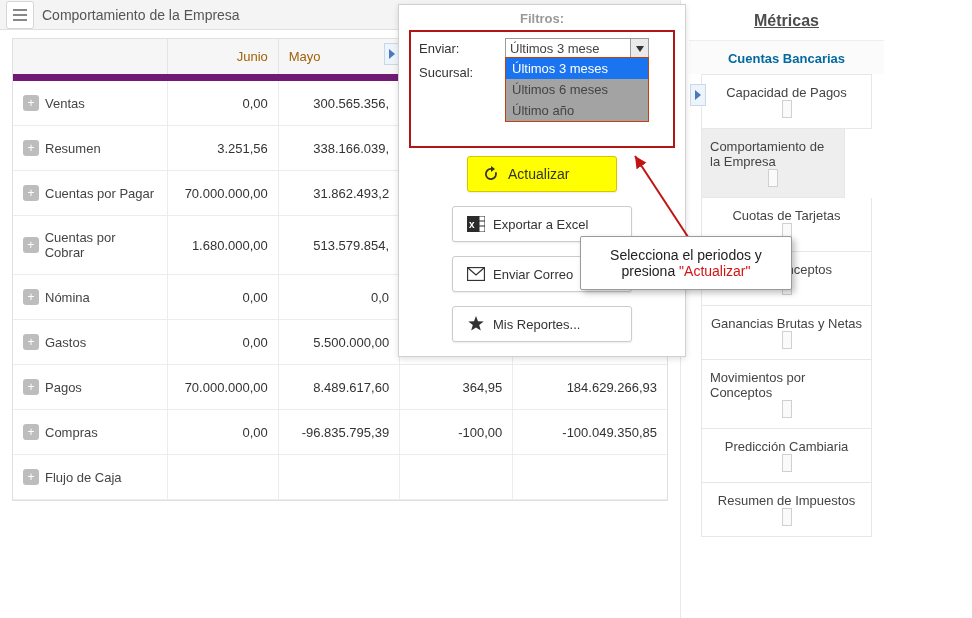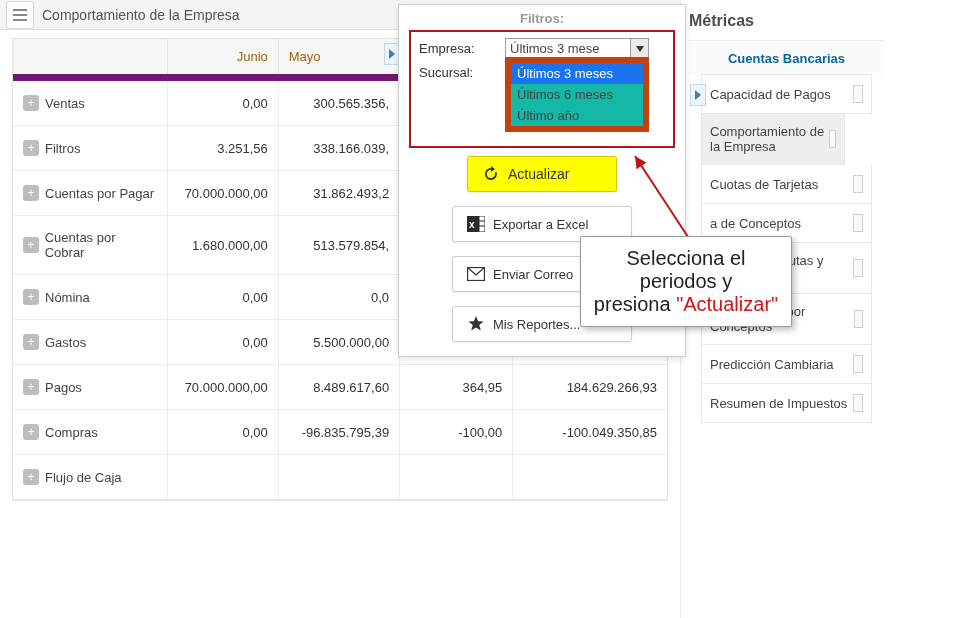--- a/index.html
+++ b/index.html
@@ -26,38 +26,38 @@
   
   .popup { position:absolute; left:398px; top:4px; width:288px; border:1px solid #d0d0d0; background:#fff; box-shadow:0 2px 6px rgba(0,0,0,.12); padding-bottom:14px;}
   .popup-header{ text-align:center; color:#999; font-weight:bold; padding:6px 0 4px;}
   .redbox { border:2px solid #b01614; margin:0 10px; padding:6px 8px 8px; position:relative; height:118px;}
   .frow { display:flex; align-items:center; margin-bottom:6px;}
   .frow label{ width:86px; color:#333;}
   .sel { position:relative; width:144px; }
   .sel .ctrl{ display:flex; border:1px solid #9c9c9c;}
   .sel .ctrl .val{ flex:1; padding:2px 4px; background:#fff; font-size:13px;}
   .sel .ctrl .arrow{ width:18px; background:#eaeaea; border-left:1px solid #9c9c9c; display:flex;align-items:center;justify-content:center;}
-  .sel .opts{ position:absolute; left:0; top:19px; width:144px; border:6px solid #c2410c; background:#14b8a6; z-index:4;}
+  .sel .opts{ position:absolute; left:0; top:19px; width:144px; border:1px solid #c2410c; background:#a3a3a3; z-index:4;}
   .sel .opts div{ padding:3px 6px; font-size:13px;}
   .sel .opts div.sel-row{ background:#1a74f0; color:#fff;}
 
   .btn { display:flex;align-items:center;gap:8px; padding:8px 14px; border:1px solid #ccc; background:#fff; border-radius:3px; margin:14px auto 0; width:180px; justify-content:flex-start; color:#333; box-shadow:0 1px 2px rgba(0,0,0,.08);}
   .btn.update{ width:150px; background:#ffff00; border-color:#d9c400; font-size:14px; margin-top:8px; color:#333;}
   .btn .ic{ width:18px;height:18px;display:flex;align-items:center;justify-content:center;}
 
   
-  .callout { position:absolute; left:580px; top:236px; width:212px; background:#fff; border:1px solid #9a9a9a; padding:10px 10px; text-align:center; box-shadow:3px 3px 6px rgba(0,0,0,.25); border-radius:2px; font-size:20px; color:#222;}
+  .callout { position:absolute; left:580px; top:236px; width:212px; background:#fff; border:1px solid #9a9a9a; padding:10px 10px; text-align:center; box-shadow:3px 3px 6px rgba(0,0,0,.25); border-radius:2px; font-size:14px; color:#222;}
   .callout .red{ color:#d21414;}
   .arrow-line { position:absolute; left:620px; top:150px; width:90px; height:100px; pointer-events:none;}
 
   
-  .right-title{ font-size:16px; font-weight:bold; color:#4d4d4d; padding:6px 0 10px; border-bottom:1px solid #eee;}
+  .right-title{ text-align:center; font-size:16px; font-weight:bold; color:#4d4d4d; padding:6px 0 10px; border-bottom:1px solid #eee;text-decoration:underline;}
   .right-sub{ text-align:center; color:#0369a1; font-weight:bold; padding:10px 0 8px; background:#fbfbfb;}
   .mlist{ padding:0 12px;}
-  .mitem{ display:flex; align-items:center; justify-content:space-between; padding:10px 8px; border:1px solid #e7e7e7; border-top:none; background:#fff;}
+  .mitem{ display:flex; align-items:center; justify-content:space-between; padding:10px 8px; border:1px solid #e7e7e7; border-top:none; background:#fff;flex-direction:column;}
   .mitem:first-child{border-top:1px solid #e7e7e7;}
   .mitem.sel{ background:#eeeeee; }
   .handle{ width:10px;height:18px;border:1px solid #d0d0d0;background:#fafafa;}
   .right-scroll{ position:absolute; left:690px; top:84px; }
 
   svg{display:block;}
 </style>
 </head>
 <body>
 
@@ -104,21 +104,21 @@
               </td>
               <td class="num">0,00</td>
               <td class="num">300.565.356,</td>
               <td class="num"></td>
               <td class="num"></td>
             </tr>
             <tr>
               <td>
                 <div class="rowlabel">
                   <span class="expand-btn">+</span>
-                  <span>Filtros</span>
+                  <span>Resumen</span>
                 </div>
               </td>
               <td class="num">3.251,56</td>
               <td class="num">338.166.039,</td>
               <td class="num"></td>
               <td class="num"></td>
             </tr>
             <tr>
               <td>
                 <div class="rowlabel">
@@ -204,21 +204,21 @@
               <td class="num"></td>
             </tr>
           </tbody>
       </table>
     </div>
 
     <div class="popup">
       <div class="popup-header">Filtros:</div>
       <div class="redbox">
         <div class="frow">
-          <label>Empresa:</label>
+          <label>Enviar:</label>
           <div class="sel">
             <div class="ctrl">
               <div class="val">Últimos 3 mese</div>
               <div class="arrow">
                 <svg width="8" height="6" viewBox="0 0 8 6">
                     <path d="M0 0 L8 0 L4 6 Z" fill="#333"></path>
                   </svg>
               </div>
             </div>
             <div class="opts" id="period-opts">

